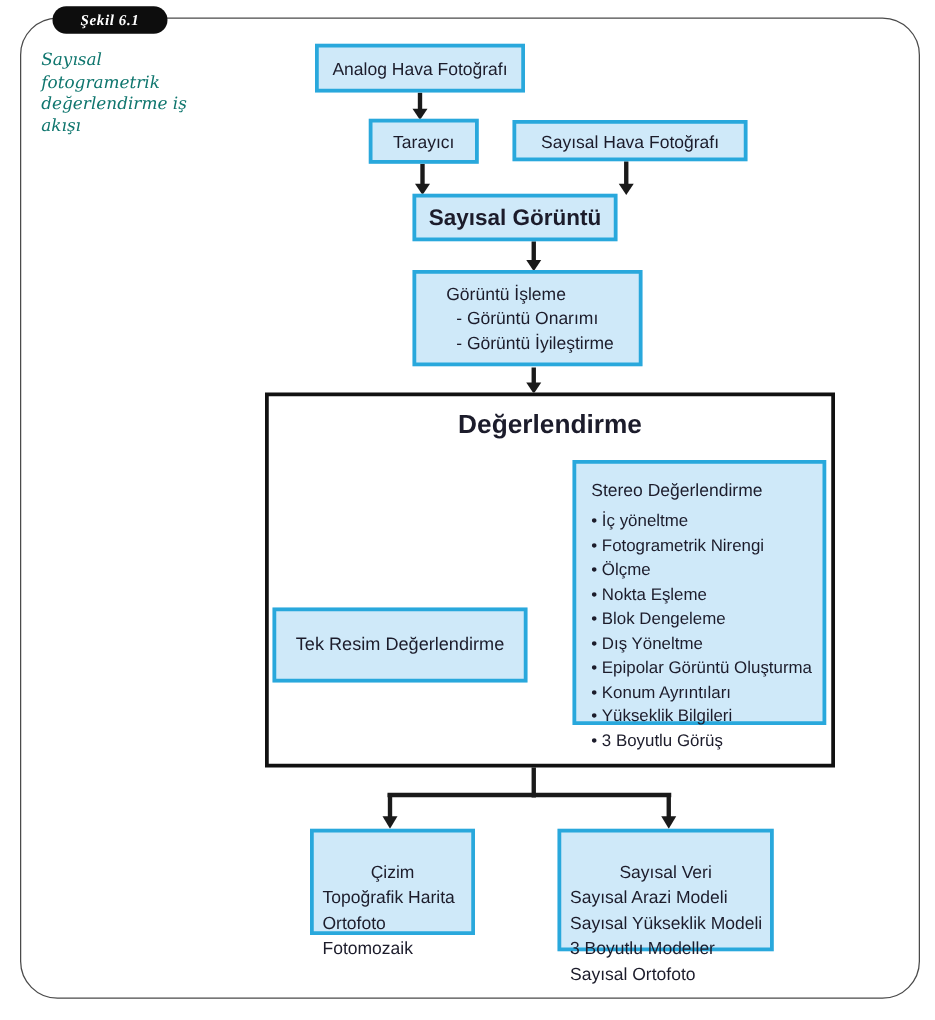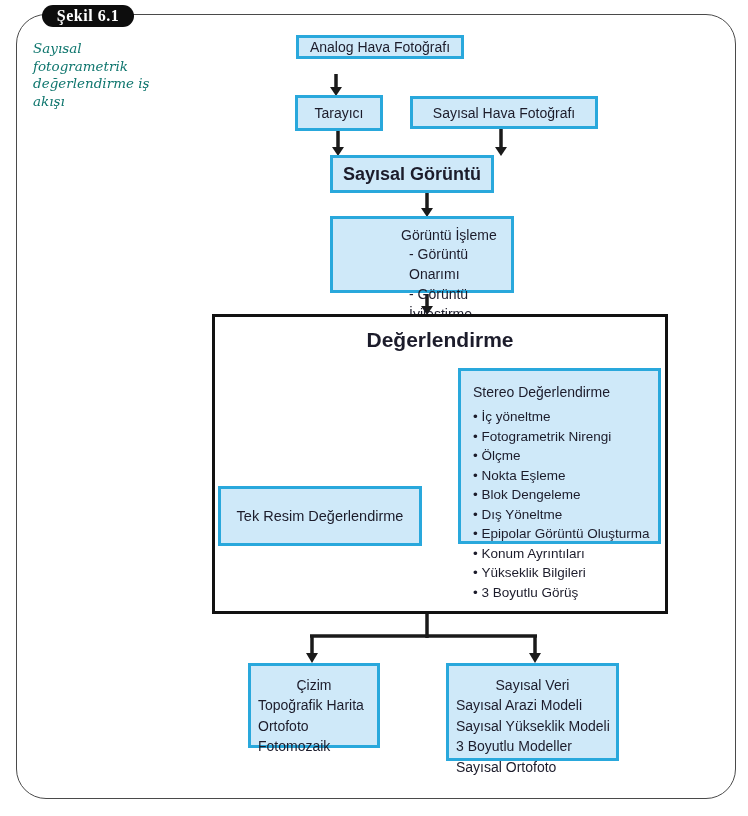--- a/index.html
+++ b/index.html
@@ -21,22 +21,22 @@
   .pill{
     position:absolute;
     left:42px;top:5px;width:92px;height:22px;
     background:#0d0d0d;
     border-radius:12px;
     display:flex;align-items:center;justify-content:center;
   }
   .pill span{
     color:#fff;
     font-family:"Liberation Serif", serif;
-    font-weight:bold;
-    font-size:16px;
+    font-style:italic;font-weight:bold;
+    font-size:12px;
     letter-spacing:0.5px;
   }
   .caption{
     position:absolute;
     left:33px;top:40px;width:128px;
     font-family:"DejaVu Serif", serif;
     font-style:italic;
     font-size:13.5px;
     line-height:1.3;
     color:#0f766e;
@@ -67,21 +67,21 @@
     font-weight:bold;
     font-size:21px;
     padding-top:11px;
   }
   
   .n-title{padding:8px 0 1px 24px;}
   .dash-item{padding-left:32px;line-height:20px;}
   .stereo-title{padding:13px 0 7px 12px;}
   .bullet-item{padding-left:12px;line-height:19.5px;font-size:13.5px;white-space:nowrap;}
   .bullet-item::before{content:"\2022\00a0";}
-  .center-title{text-align:center;padding-top:9px;line-height:20px;}
+  .center-title{text-align:center;padding-top:9px;line-height:20px;margin-top:12px;}
   .out-item{padding-left:7px;line-height:20.5px;white-space:nowrap;}
 </style>
 </head>
 <body>
 
 <div class="canvas">
 
   <div class="frame"></div>
 
   <div class="pill">
@@ -110,53 +110,53 @@
     <line x1="427" y1="613" x2="427" y2="638"></line>
     <line x1="310" y1="636" x2="537" y2="636"></line>
 
     <line x1="312" y1="635" x2="312" y2="654"></line>
     <polygon points="306,653 318,653 312,663"></polygon>
 
     <line x1="535" y1="635" x2="535" y2="654"></line>
     <polygon points="529,653 541,653 535,663"></polygon>
   </svg>
 
-  <div class="node" style="left:252px;top:35px;width:168px;height:24px;margin-left:44px;">
+  <div class="node" style="left:252px;top:35px;width:168px;height:39px;">
     <span>Analog Hava Fotoğrafı</span>
   </div>
 
   <div class="node" style="left:295px;top:95px;width:88px;height:36px;">
     <span>Tarayıcı</span>
   </div>
 
   <div class="node" style="left:410px;top:96px;width:188px;height:33px;">
     <span>Sayısal Hava Fotoğrafı</span>
   </div>
 
   <div class="node bold" style="left:330px;top:155px;width:164px;height:38px;font-size:18px;">
     <span>Sayısal Görüntü</span>
   </div>
 
-  <div class="node block" style="left:330px;top:216px;width:184px;height:77px;padding-left:44px;">
+  <div class="node block" style="left:330px;top:216px;width:184px;height:77px;">
     <div class="n-title">Görüntü İşleme</div>
     <div>
         <div class="dash-item">- Görüntü Onarımı</div>
         <div class="dash-item">- Görüntü İyileştirme</div>
       </div>
   </div>
 
   <div class="bigbox">
     <div class="bigbox-title">Değerlendirme</div>
   </div>
 
   <div class="node" style="left:218px;top:486px;width:204px;height:60px;font-size:14.5px;">
     <span>Tek Resim Değerlendirme</span>
   </div>
 
-  <div class="node block" style="left:458px;top:368px;width:203px;height:176px;">
+  <div class="node block" style="left:458px;top:368px;width:203px;height:212px;">
     <div class="stereo-title">Stereo Değerlendirme</div>
     <div>
         <div class="bullet-item">İç yöneltme</div>
         <div class="bullet-item">Fotogrametrik Nirengi</div>
         <div class="bullet-item">Ölçme</div>
         <div class="bullet-item">Nokta Eşleme</div>
         <div class="bullet-item">Blok Dengeleme</div>
         <div class="bullet-item">Dış Yöneltme</div>
         <div class="bullet-item">Epipolar Görüntü Oluşturma</div>
         <div class="bullet-item">Konum Ayrıntıları</div>

